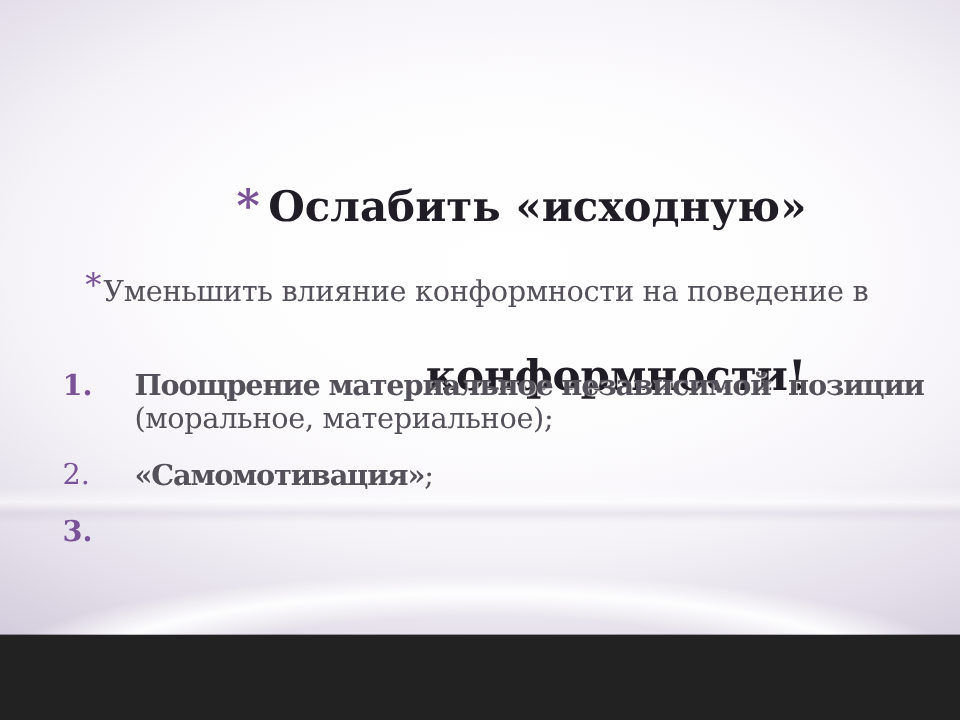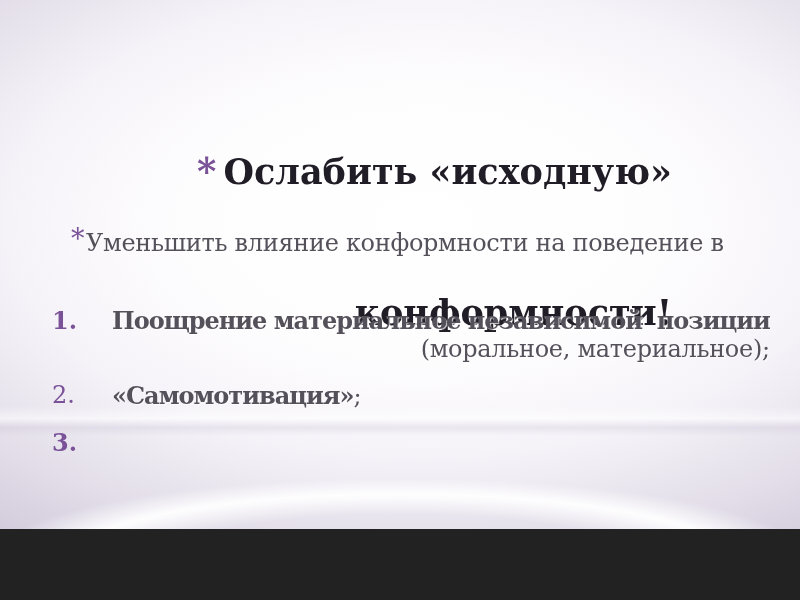--- a/index.html
+++ b/index.html
@@ -57,21 +57,21 @@
     font-size: 37px;
     margin-right: 7px;
     text-shadow: none;
   }
 
   .body-text {
     color: #55515b;
     text-shadow: 1px 1px 1px rgba(255,255,255,0.8);
     letter-spacing: -0.3px;
   }
-  .b-line { white-space: pre; text-align: right; }
+  .b-line { white-space: pre; }
 
   .intro {
     position: absolute;
     left: 86px;
     top: 228px;
     font-size: 24px;
     line-height: 30px;
   }
   .intro .star {
     position: absolute;

